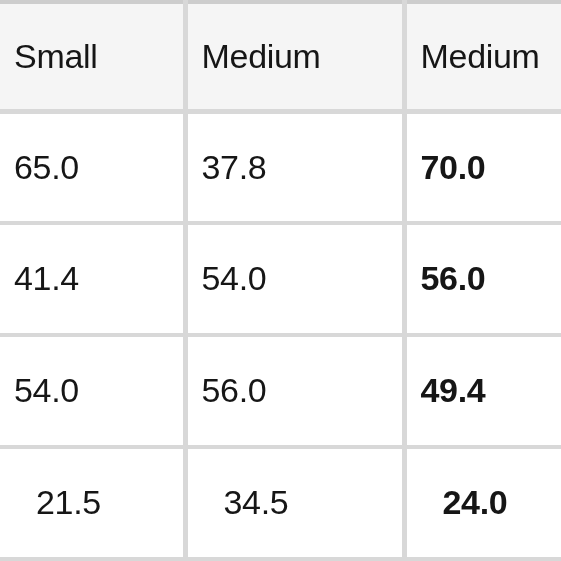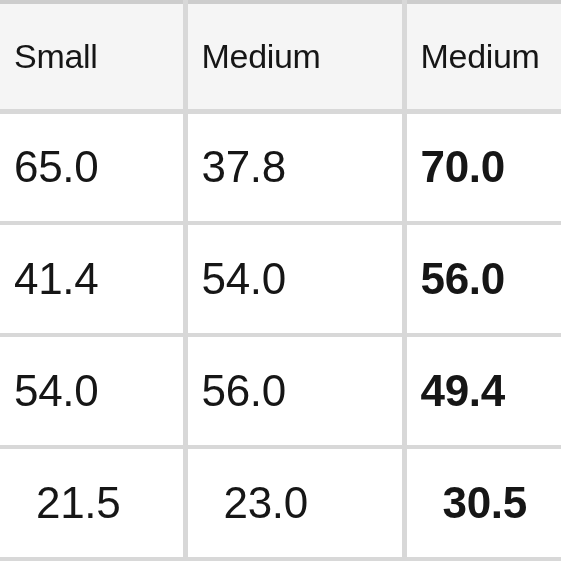--- a/index.html
+++ b/index.html
@@ -60,21 +60,21 @@
     border-right: none;
   }
 
   tbody td {
     height: 112px;
     box-sizing: border-box;
     padding: 0 0 0 14px;
     margin: 0;
     text-align: left;
     vertical-align: middle;
-    font-size: 44px;
+    font-size: 34px;
     line-height: 1.1;
     letter-spacing: -0.3px;
     color: #161616;
     background: #ffffff;
     border-bottom: 4px solid #d8d8d8;
     border-right: 5px solid #d8d8d8;
     white-space: nowrap;
     overflow: hidden;
   }
   tbody td.last-col {
@@ -114,18 +114,18 @@
         <td>54.0</td>
         <td class="last-col">56.0</td>
       </tr>
       <tr>
         <td>54.0</td>
         <td>56.0</td>
         <td class="last-col">49.4</td>
       </tr>
       <tr class="last-row">
         <td>21.5</td>
-        <td>23.0</td>
-        <td class="last-col">30.5</td>
+        <td>34.5</td>
+        <td class="last-col">24.0</td>
       </tr>
     </tbody>
   </table>
 </div>
 
 </body></html>

